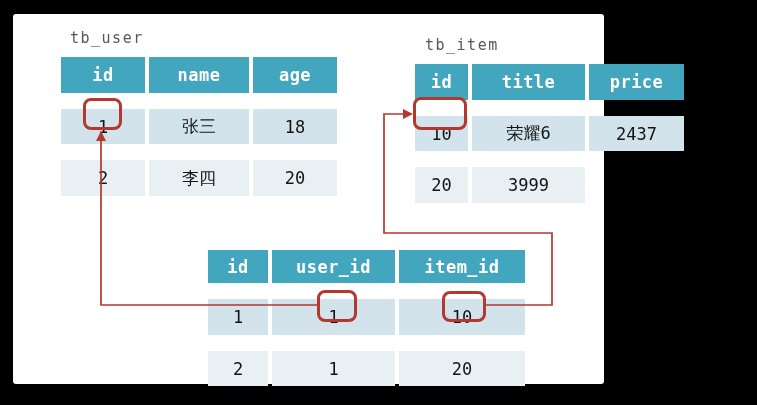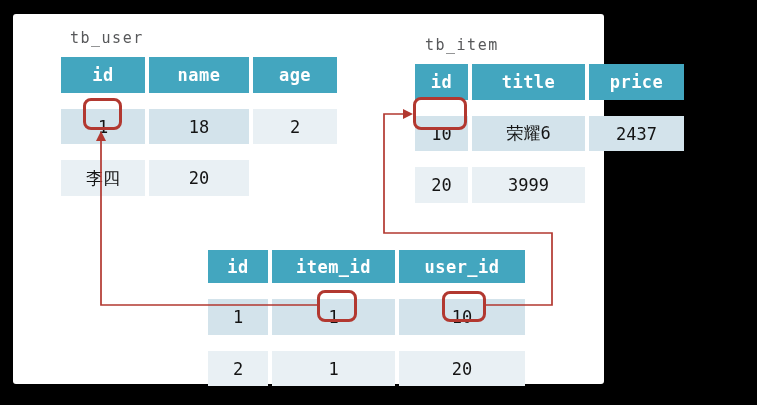--- a/index.html
+++ b/index.html
@@ -67,20 +67,21 @@
 
 <div id="canvas">
 
   <div class="tbl" style="left:48px; top:43px;">
     <div class="tbl-title" style="left:9px;">tb_user</div>
     <div class="grid" id="grid-user">
       <div class="hd">id</div>
       <div class="hd">name</div>
       <div class="hd">age</div>
       <div class="cell r1">1</div>
+      <div class="cell r1">张三</div>
       <div class="cell r1">18</div>
       <div class="cell r2">2</div>
       <div class="cell r2">李四</div>
       <div class="cell r2">20</div>
     </div>
   </div>
 
   <div class="tbl" style="left:402px; top:50px;">
     <div class="tbl-title" style="left:10px;">tb_item</div>
     <div class="grid" id="grid-item">
@@ -91,22 +92,22 @@
       <div class="cell r1">荣耀6</div>
       <div class="cell r1">2437</div>
       <div class="cell r2">20</div>
       <div class="cell r2">3999</div>
     </div>
   </div>
 
   <div class="tbl" style="left:195px; top:236px;">
     <div class="grid" id="grid-order">
       <div class="hd">id</div>
+      <div class="hd">user_id</div>
       <div class="hd">item_id</div>
-      <div class="hd">user_id</div>
       <div class="cell r1">1</div>
       <div class="cell r1">1</div>
       <div class="cell r1">10</div>
       <div class="cell r2">2</div>
       <div class="cell r2">1</div>
       <div class="cell r2">20</div>
     </div>
   </div>
 
   <svg id="rel-svg" viewBox="0 0 729 370">

